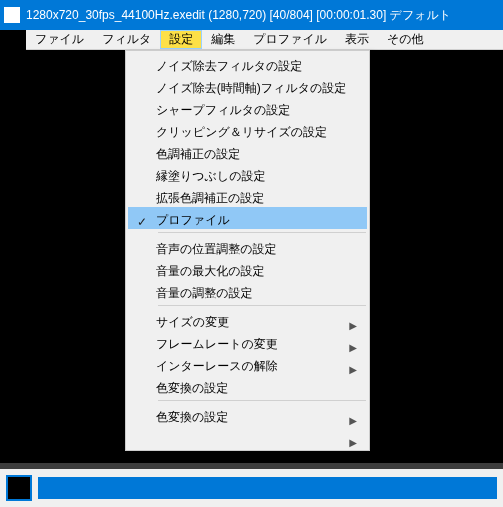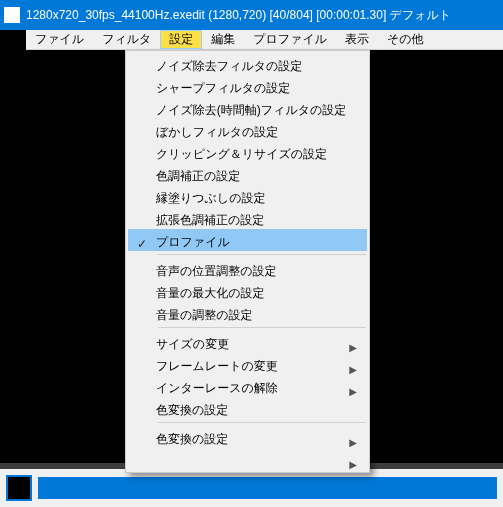--- a/index.html
+++ b/index.html
@@ -67,29 +67,25 @@
   </div>
 </div>
 
 <div class="dropdown" id="dropdown">
     <div class="row">
       <span class="chk"></span>
       <span class="lbl">ノイズ除去フィルタの設定</span>
     </div>
     <div class="row">
       <span class="chk"></span>
-      <span class="lbl">シャープフィルタの設定</span>
-    </div>
-    <div class="row">
-      <span class="chk"></span>
       <span class="lbl">ノイズ除去(時間軸)フィルタの設定</span>
     </div>
     <div class="row">
       <span class="chk"></span>
-      <span class="lbl">ぼかしフィルタの設定</span>
+      <span class="lbl">シャープフィルタの設定</span>
     </div>
     <div class="row">
       <span class="chk"></span>
       <span class="lbl">クリッピング＆リサイズの設定</span>
     </div>
     <div class="row">
       <span class="chk"></span>
       <span class="lbl">色調補正の設定</span>
     </div>
     <div class="row">

